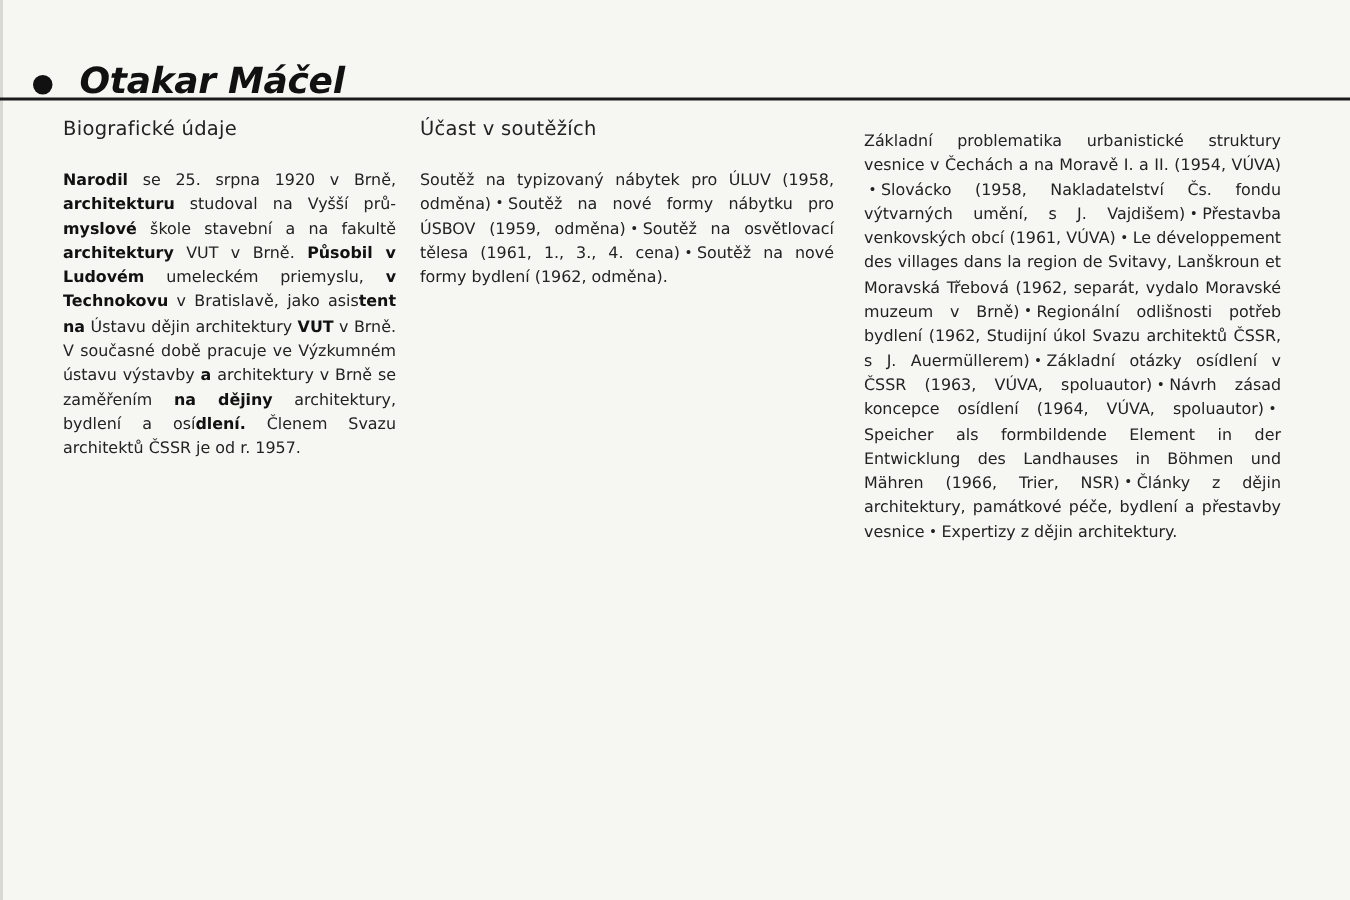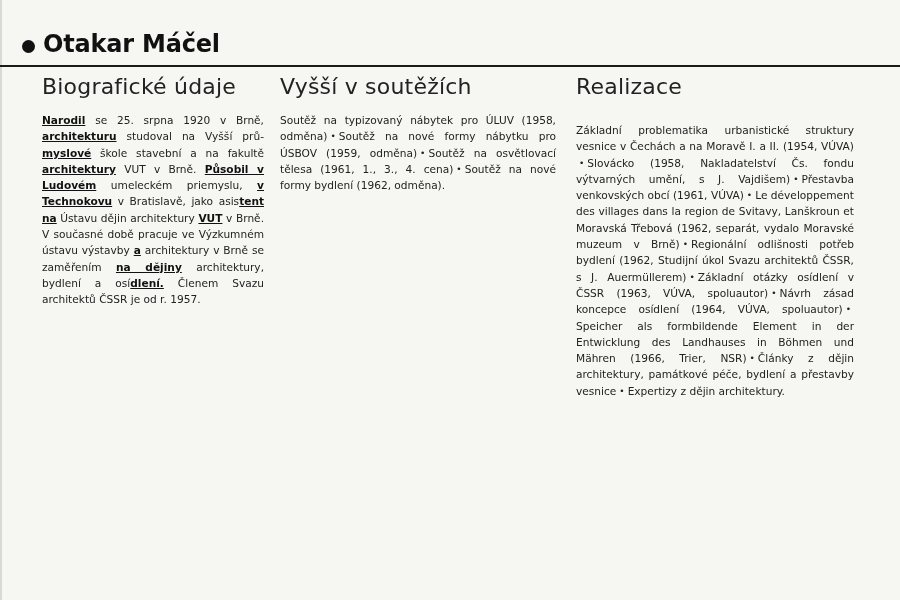--- a/index.html
+++ b/index.html
@@ -52,73 +52,71 @@
       background: #1a1a1a;
     }
     .column {
       position: absolute;
       top: 76px;
     }
     .col-1 { left: 42px; width: 222px; }
     .col-2 { left: 280px; width: 276px; }
     .col-3 { left: 576px; width: 278px; }
     .section-heading {
-      font-size: 22px;
+      font-size: 13px;
       font-weight: normal;
       margin: 0 0 14px 0;
       color: #222;
       letter-spacing: 0.2px;
       line-height: 22px;
     }
     .body-text {
       font-size: 10.6px;
       line-height: 16.3px;
       text-align: justify;
       margin: 0;
       color: #222;
       hyphens: manual;
     }
     .body-text b {
       font-weight: bold;
       color: #111;
-      text-decoration: underline;
     }
     .sep {
       display: inline-block;
       margin: 0 3px;
       font-size: 9px;
       vertical-align: 1px;
     }
     .gap {
       height: 10px;
     }
   </style>
 </head>
 <body>
 
 <div class="page-edge"></div>
 
 <div class="header">
   <span class="bullet"></span>
-  <h1 class="title" style="margin:0;">Otakar Máčel</h1>
+  <h1 class="title" style="margin:10px;font-style:italic;">Otakar Máčel</h1>
 </div>
 
 <div class="rule"></div>
 
 <div class="column col-1">
   <h2 class="section-heading">Biografické údaje</h2>
   <p class="body-text" id="bio-text"><b>Narodil</b><span> se 25. srpna 1920 v Brně, </span><b>architekturu</b><span> studoval na Vyšší prů-</span><b>myslové</b><span> škole stavební a na fakultě </span><b>architektury</b><span> VUT v Brně. </span><b>Působil v Ludovém</b><span> umeleckém priemyslu, </span><b>v Technokovu</b><span> v Bratislavě, jako asis</span><b>tent na</b><span> Ústavu dějin architektury </span><b>VUT</b><span> v Brně. V současné době pracuje ve Výzkumném ústavu výstavby </span><b>a</b><span> architektury v Brně se zaměřením </span><b>na dějiny</b><span> architektury, bydlení a osí</span><b>dlení.</b><span> Členem Svazu architektů ČSSR je od r. 1957.</span></p>
 </div>
 
 <div class="column col-2">
-  <h2 class="section-heading">Vyšší v soutěžích</h2>
+  <h2 class="section-heading">Účast v soutěžích</h2>
   <p class="body-text">
     <span>Soutěž na typizovaný nábytek pro ÚLUV (1958, odměna)</span><span class="sep">•</span><span>Soutěž na nové formy nábytku pro ÚSBOV (1959, odměna)</span><span class="sep">•</span><span>Soutěž na osvětlovací tělesa (1961, 1., 3., 4. cena)</span><span class="sep">•</span><span>Soutěž na nové formy bydlení (1962, odměna).</span>
   </p>
 </div>
 
 <div class="column col-3">
-  <h2 class="section-heading">Realizace</h2>
   <div class="gap"></div>
   <p class="body-text">
     <span>Základní problematika urbanistické struktury vesnice v Čechách a na Moravě I. a II. (1954, VÚVA)</span><span class="sep">•</span><span>Slovácko (1958, Nakladatelství Čs. fondu výtvarných umění, s J. Vajdišem)</span><span class="sep">•</span><span>Přestavba venkovských obcí (1961, VÚVA)</span><span class="sep">•</span><span>Le développement des villages dans la region de Svitavy, Lanškroun et Moravská Třebová (1962, separát, vydalo Moravské muzeum v Brně)</span><span class="sep">•</span><span>Regionální odlišnosti potřeb bydlení (1962, Studijní úkol Svazu architektů ČSSR, s J. Auermüllerem)</span><span class="sep">•</span><span>Základní otázky osídlení v ČSSR (1963, VÚVA, spoluautor)</span><span class="sep">•</span><span>Návrh zásad koncepce osídlení (1964, VÚVA, spoluautor)</span><span class="sep">•</span><span>Speicher als formbildende Element in der Entwicklung des Landhauses in Böhmen und Mähren (1966, Trier, NSR)</span><span class="sep">•</span><span>Články z dějin architektury, památkové péče, bydlení a přestavby vesnice</span><span class="sep">•</span><span>Expertizy z dějin architektury.</span>
   </p>
 </div>
 
 </body></html>

